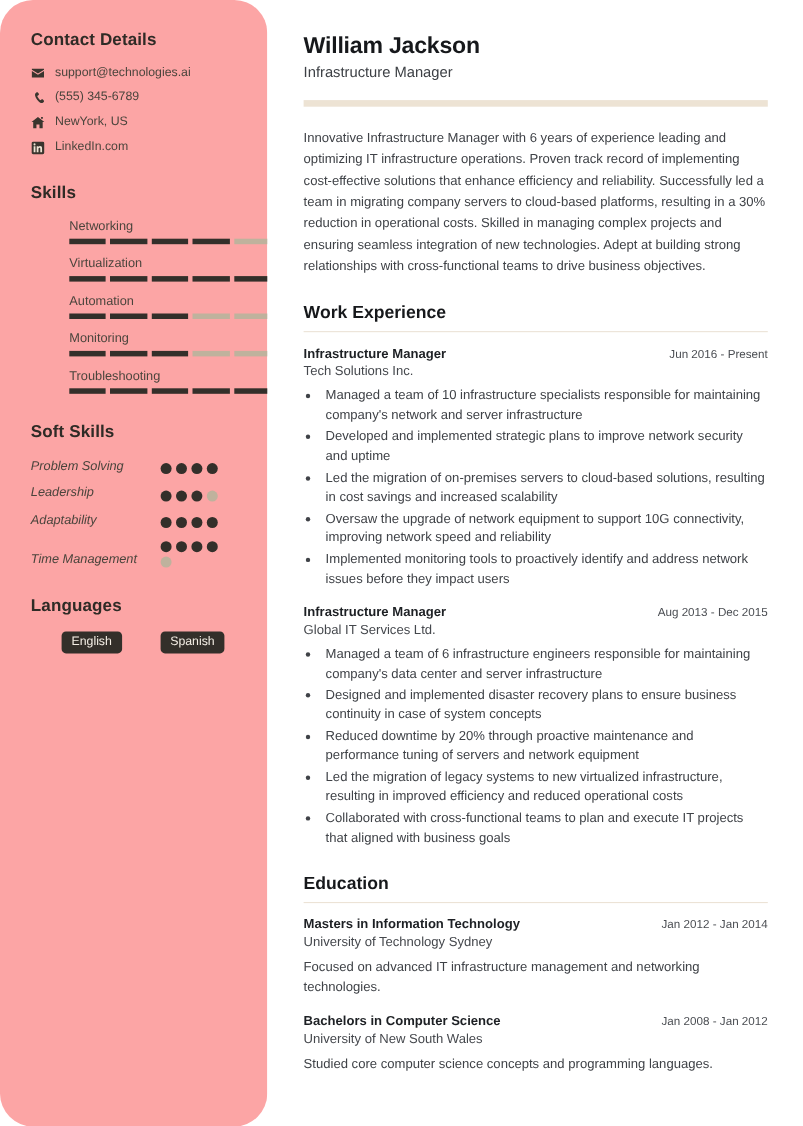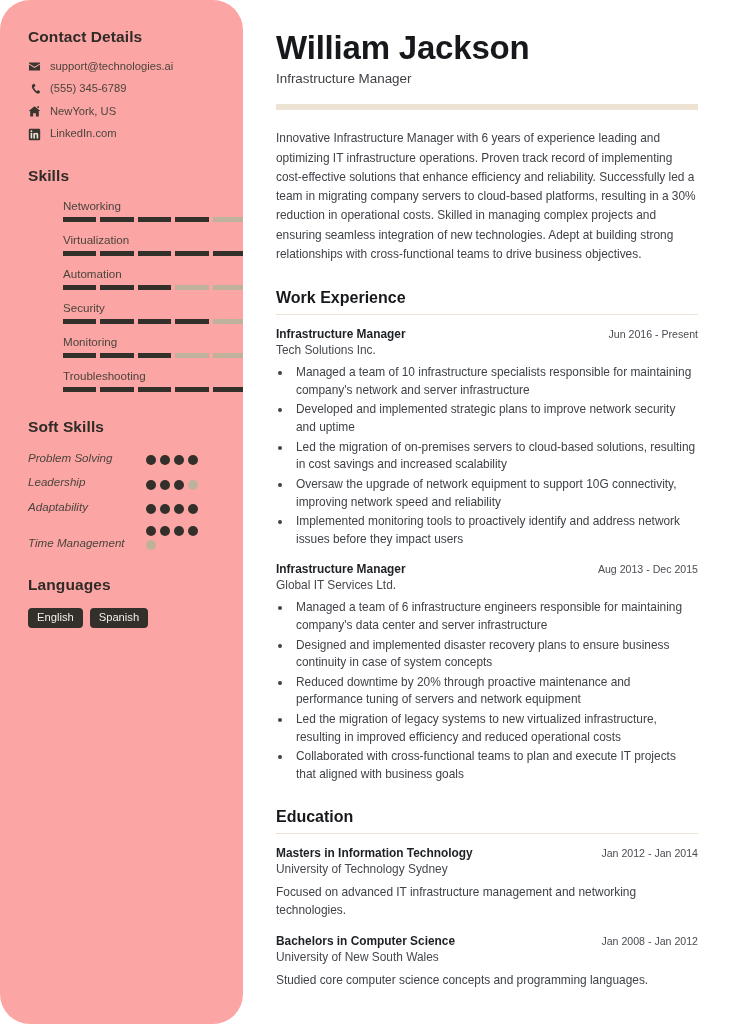--- a/index.html
+++ b/index.html
@@ -43,25 +43,26 @@
   .dots { display: flex; flex-wrap: wrap; gap: 4px; width: 64px; padding-top: 3px; }
   .dot { width: 10px; height: 10px; border-radius: 50%; background: #BFB29D; flex: 0 0 10px; }
   .dot.on { background: #332F2A; }
 
   
   .lang-wrap { display: flex; gap: 7px; flex-wrap: wrap; }
   .lang {
     background: #332F2A; color: #F4EEE5;
     font-size: 11.2px; padding: 4px 9px 5px; border-radius: 4px;
     line-height: 1;
+    margin-left: 28px;
   }
 
   
   .main { flex: 1; padding: 30px 32px 0 33px; background:#fff; }
-  .name { font-size: 33px; font-weight: bold; color: #16181b; letter-spacing: -.2px; line-height: 1.1; }
+  .name { font-size: 21px; font-weight: bold; color: #16181b; letter-spacing: -.2px; line-height: 1.1; }
   .role { font-size: 13.4px; color: #3d4045; margin-top: 5px; }
   .accent { height: 6px; background: #EDE3D4; margin: 18px 0 0; }
 
   .summary {
     font-size: 11.9px; color: #3f4247; line-height: 1.62;
     margin-top: 19px; text-align: left;
   }
 
   .sec-h {
     font-size: 16px; font-weight: bold; color: #16181b;
@@ -153,30 +154,20 @@
           <div class="skill-name">Automation</div>
           <div class="bar">
             <span class="seg on"></span>
             <span class="seg on"></span>
             <span class="seg on"></span>
             <span class="seg"></span>
             <span class="seg"></span>
           </div>
         </div>
         <div class="skill">
-          <div class="skill-name">Security</div>
-          <div class="bar">
-            <span class="seg on"></span>
-            <span class="seg on"></span>
-            <span class="seg on"></span>
-            <span class="seg on"></span>
-            <span class="seg"></span>
-          </div>
-        </div>
-        <div class="skill">
           <div class="skill-name">Monitoring</div>
           <div class="bar">
             <span class="seg on"></span>
             <span class="seg on"></span>
             <span class="seg on"></span>
             <span class="seg"></span>
             <span class="seg"></span>
           </div>
         </div>
         <div class="skill">

